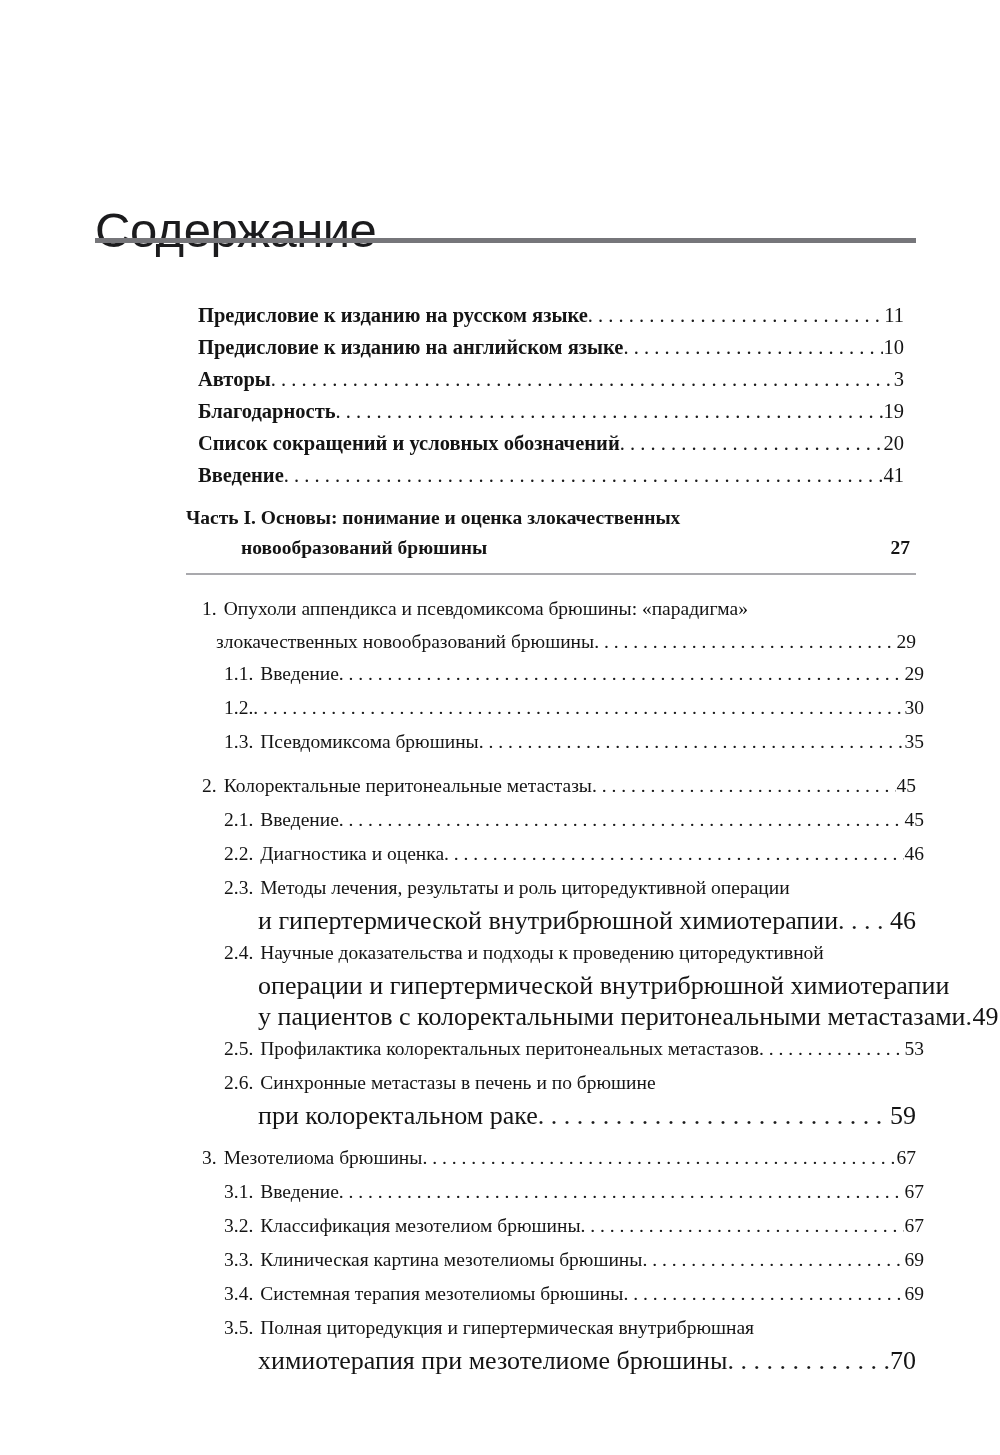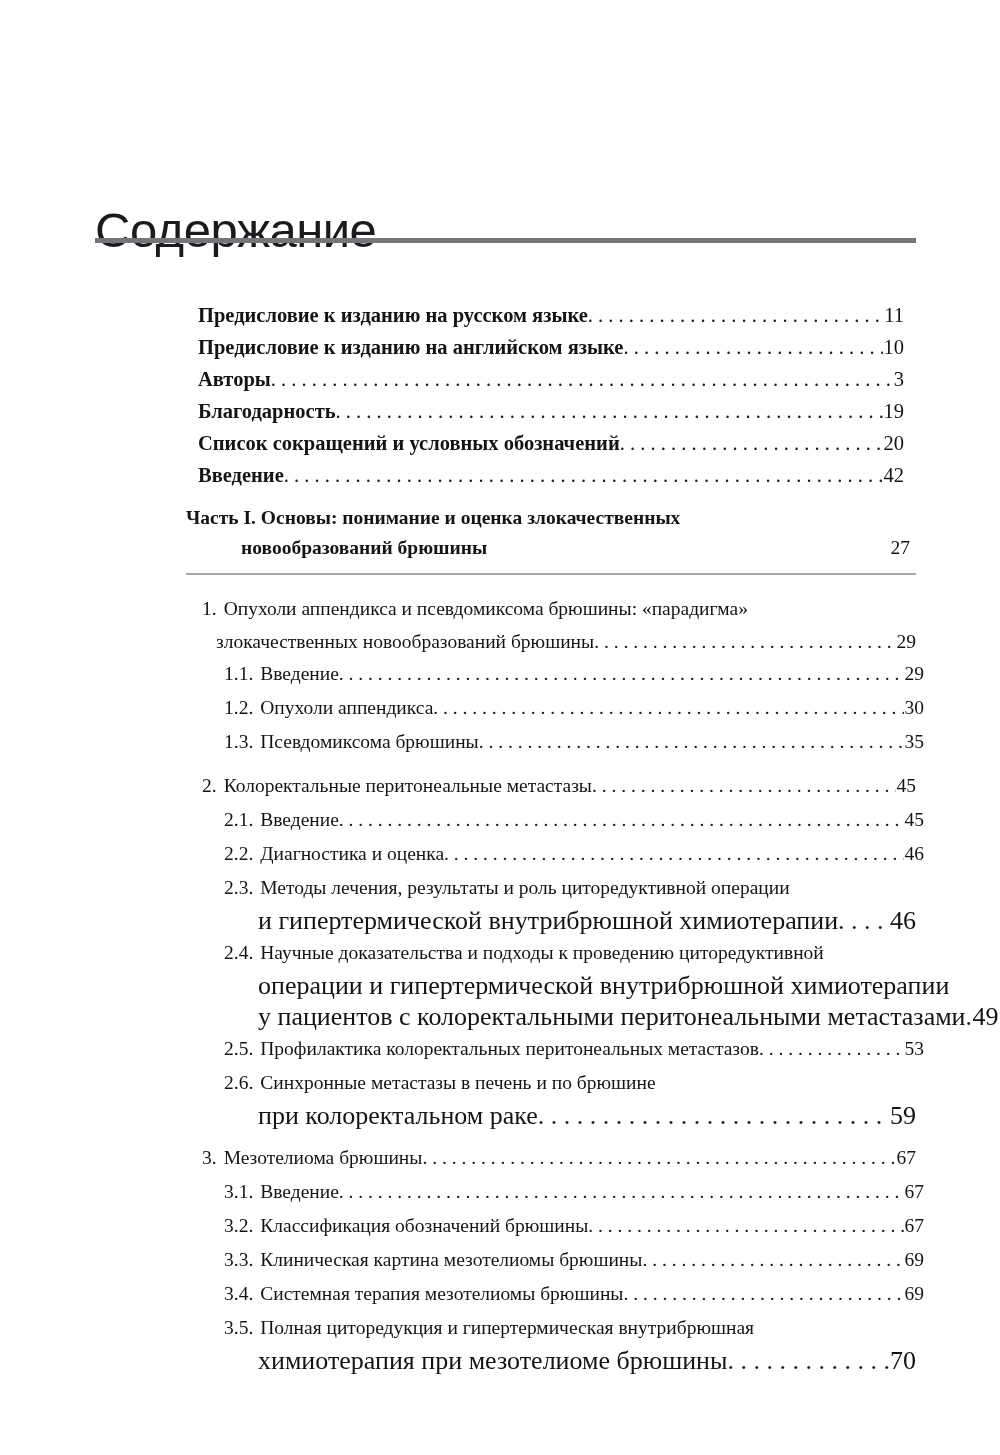--- a/index.html
+++ b/index.html
@@ -117,21 +117,21 @@
   .part-line1 { white-space: pre; }
   .part-line2 {
     display: flex;
     align-items: flex-end;
     padding-left: 55px;
     padding-right: 90px;
     text-align: center;
   }
   .part-line2 .label { white-space: pre; flex: 0 1 auto; }
   .part-line2 .spacer { flex: 1 1 auto; }
-  .part-line2 .pageno { font-weight: normal; flex: 0 0 auto; }
+  .part-line2 .pageno { font-weight: bold; flex: 0 0 auto; }
   .part-rule {
     margin-top: 10px;
     margin-left: 186px;
     width: 730px;
     height: 2px;
     background: #a9a9ad;
   }
 
   
   .chapters { margin-top: 17px; }
@@ -201,21 +201,21 @@
       <span class="pageno">19</span>
     </div>
     <div class="row fm-row">
       <span class="label">Список сокращений и условных обозначений</span>
       <span class="leader"></span>
       <span class="pageno">20</span>
     </div>
     <div class="row fm-row">
       <span class="label">Введение</span>
       <span class="leader"></span>
-      <span class="pageno">42</span>
+      <span class="pageno">41</span>
     </div>
   </div>
 
   <div class="part">
     <div class="part-line1">Часть I. Основы: понимание и оценка злокачественных</div>
     <div class="part-line2">
       <span class="label">новообразований брюшины</span>
       <span class="spacer"></span>
       <span class="pageno">27</span>
     </div>
@@ -237,21 +237,20 @@
     </div>
 
     <div class="row sec-row">
       <span class="label">1.1.</span>
       <span class="label" style="padding-left:7px">Введение</span>
       <span class="leader"></span>
       <span class="pageno">29</span>
     </div>
     <div class="row sec-row">
       <span class="label">1.2.</span>
-      <span class="label" style="padding-left:7px">Опухоли аппендикса</span>
       <span class="leader"></span>
       <span class="pageno">30</span>
     </div>
     <div class="row sec-row">
       <span class="label">1.3.</span>
       <span class="label" style="padding-left:7px">Псевдомиксома брюшины</span>
       <span class="leader"></span>
       <span class="pageno">35</span>
     </div>
 
@@ -335,21 +334,21 @@
     </div>
 
     <div class="row sec-row">
       <span class="label">3.1.</span>
       <span class="label" style="padding-left:7px">Введение</span>
       <span class="leader"></span>
       <span class="pageno">67</span>
     </div>
     <div class="row sec-row">
       <span class="label">3.2.</span>
-      <span class="label" style="padding-left:7px">Классификация обозначений брюшины</span>
+      <span class="label" style="padding-left:7px">Классификация мезотелиом брюшины</span>
       <span class="leader"></span>
       <span class="pageno">67</span>
     </div>
     <div class="row sec-row">
       <span class="label">3.3.</span>
       <span class="label" style="padding-left:7px">Клиническая картина мезотелиомы брюшины</span>
       <span class="leader"></span>
       <span class="pageno">69</span>
     </div>
     <div class="row sec-row">

